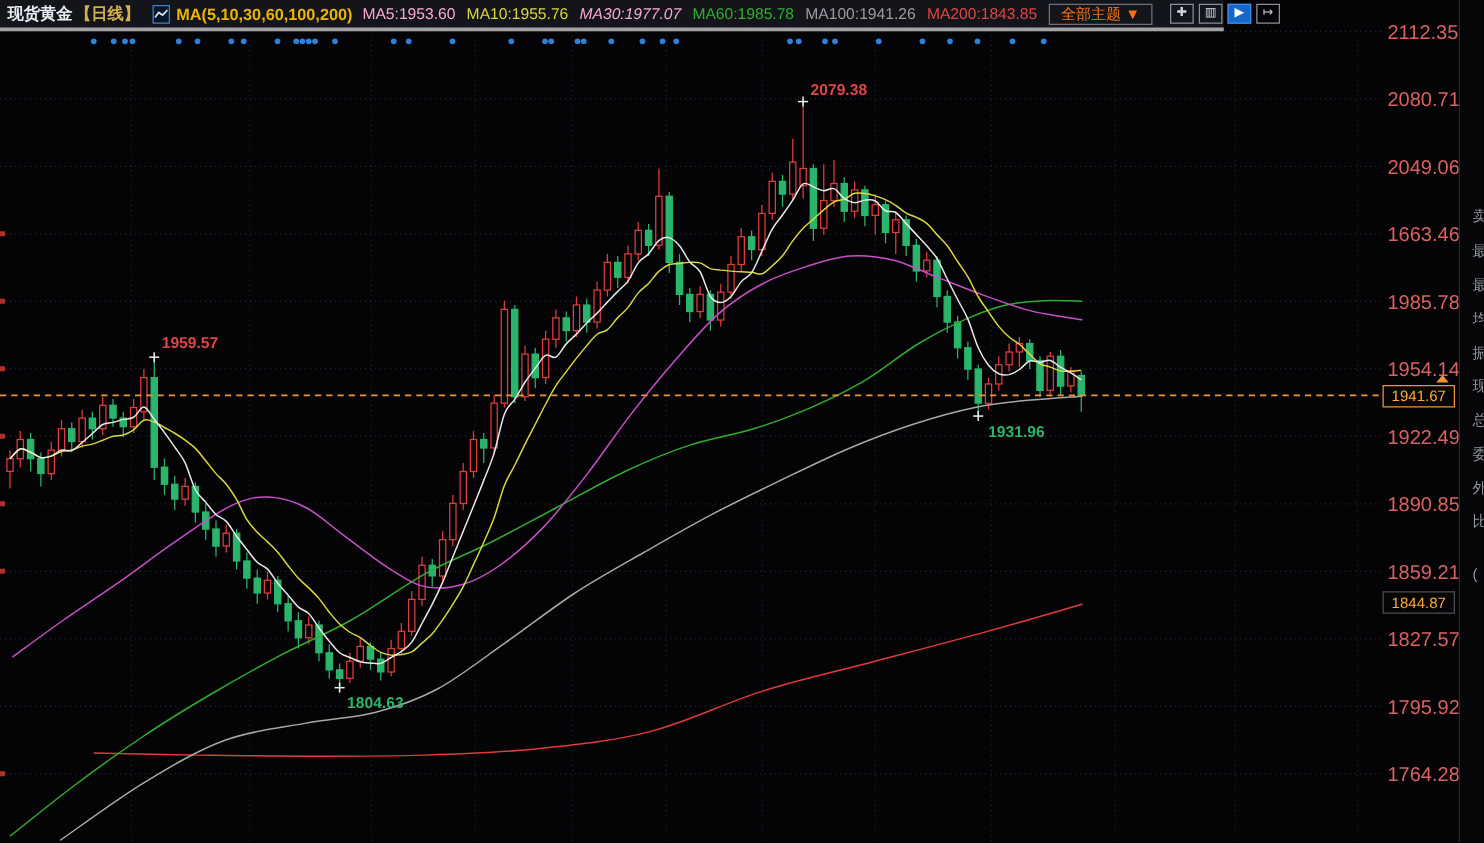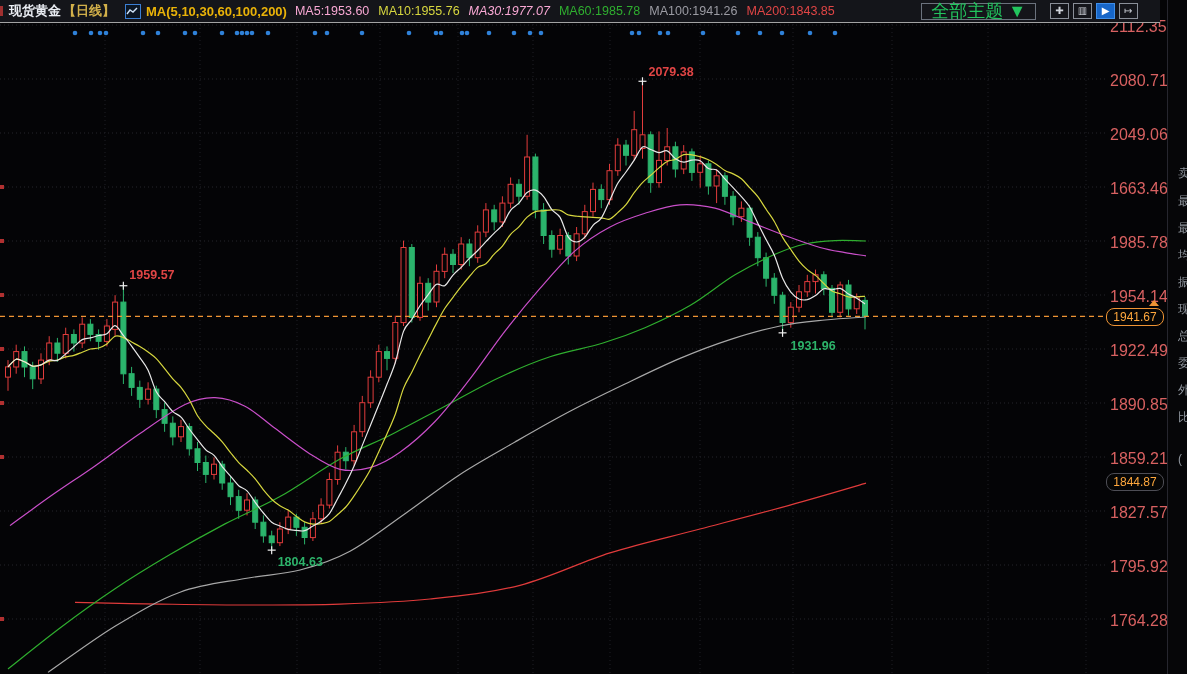--- a/index.html
+++ b/index.html
@@ -1,41 +1,41 @@
 <!DOCTYPE html>
 <html><head>
 <meta charset="utf-8">
 <style>
   html,body{margin:0;padding:0;background:#000;}
   #app{position:relative;width:1187px;height:674px;overflow:hidden;background:#040406;
        font-family:"Liberation Sans","DejaVu Sans",sans-serif;}
   
-  #header{position:absolute;left:0;top:0;width:1160px;height:22px;background:#14151a;
-          border-bottom:1px solid #a3a3a3;display:flex;align-items:center;z-index:5;
+  #header{position:absolute;left:0;top:0;width:979px;height:22px;background:#14151a;
+          border-bottom:3px solid #a3a3a3;display:flex;align-items:center;z-index:5;
           font-size:13px;white-space:nowrap;}
   .hdr-sliver{width:3px;height:10px;background:#a03030;margin-right:6px;}
   #title{color:#e9ecf2;font-weight:bold;}
   #period{color:#d2b04a;font-weight:bold;margin-left:2px;}
   #chart-type-icon{width:14px;height:13px;border:1px solid #3b7fd4;background:#0b1624;
           margin:0 5px 0 10px;display:inline-block;}
   #ma-settings{color:#eab308;margin-right:8px;font-weight:bold;}
   .ma-val{margin-right:9px;font-size:12.5px;}
   #toolbar{margin-left:auto;display:flex;align-items:center;margin-right:22px;}
-  #theme-dd{border:1px solid #6b727d;color:#22c55e;font-size:18px;padding:0 9px;
+  #theme-dd{border:1px solid #6b727d;color:#f97316;font-size:12px;padding:0 9px;
           height:15px;line-height:15px;margin-right:10px;cursor:pointer;}
   .tb-icon{width:17px;height:14px;border:1px solid #8a8f98;color:#cfd3da;font-size:10px;
           line-height:14px;text-align:center;margin-left:4px;cursor:pointer;}
   .tb-icon.active{background:#1766c8;border-color:#3f8ee8;color:#fff;}
   
   #chart-svg{position:absolute;left:0;top:0;z-index:1;}
   
   #axis-col{position:absolute;left:1105px;top:0;width:62px;height:674px;z-index:3;}
   .ax-label{position:absolute;left:5px;color:#d86161;font-size:16px;}
   .px-box{position:absolute;left:1px;width:56px;height:16px;background:#060606;
-          font-size:12px;text-align:center;line-height:16px;color:#ffa83d;border-radius:8px;}
+          font-size:12px;text-align:center;line-height:16px;color:#ffa83d;}
   #cur-price-box{border:1px solid #ef9434;}
   #alert-price-box{border:1px solid #4d4d55;}
   #cur-caret{position:absolute;left:44px;width:0;height:0;border-left:5px solid transparent;
           border-right:5px solid transparent;border-bottom:6px solid #ef9434;}
   
   #right-strip{position:absolute;left:1167px;top:0;width:20px;height:674px;background:#060608;
           border-left:1px solid #26262e;z-index:4;overflow:hidden;}
   .strip-ch{position:absolute;left:10px;color:#8f959d;font-size:12px;}
 </style>
 </head>

